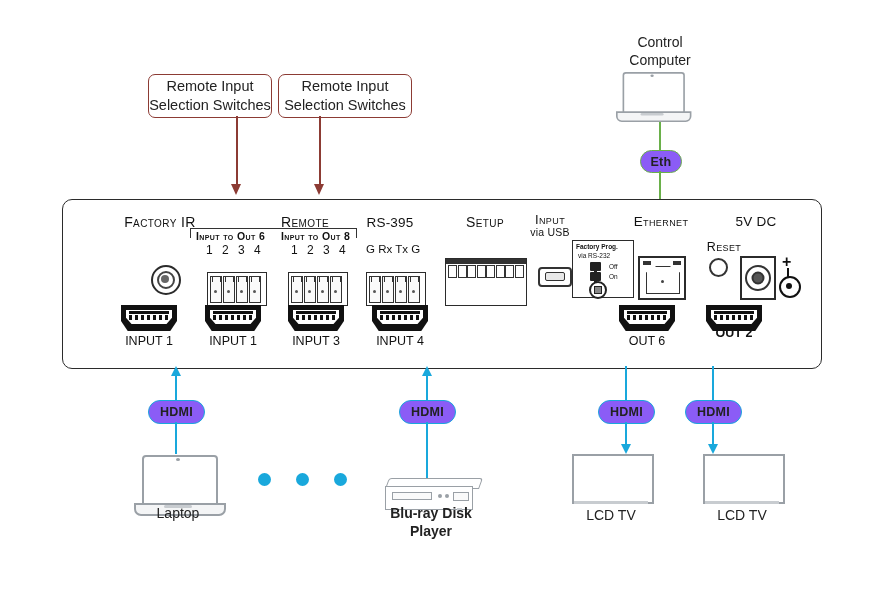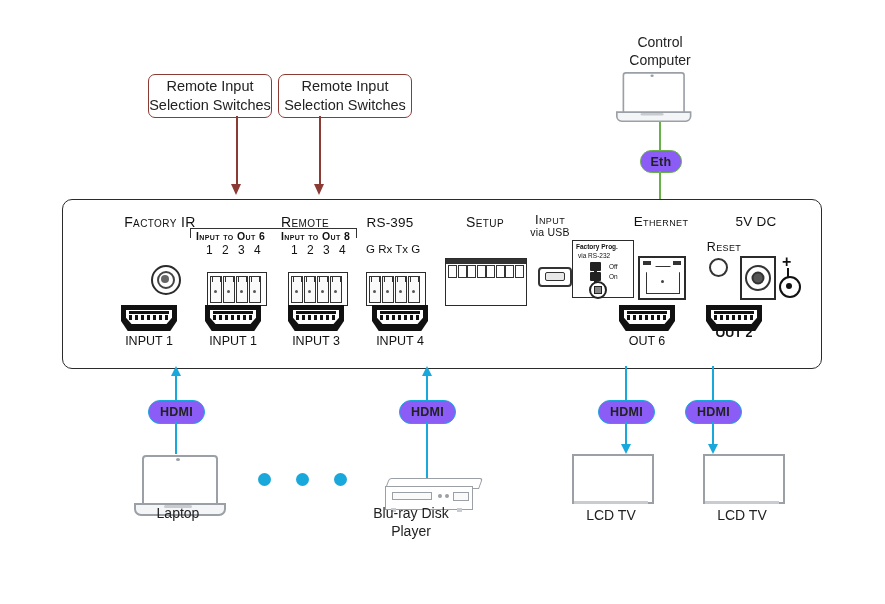--- a/index.html
+++ b/index.html
@@ -392,21 +392,21 @@
   <div class="top"></div>
   <div class="face">
     <div class="tray"></div>
     <div class="d1"></div>
     <div class="d2"></div>
     <div class="btn"></div>
   </div>
   <div class="leg1" style="left:6px;"></div>
   <div class="leg2" style="left:72px;"></div>
 </div>
-<div class="devlbl" style="left:356px;top:505px;width:110px;">Blu-ray Disk
+<div class="devlbl" style="left:376px;top:505px;width:110px;font-weight:bold;">Blu-ray Disk
 Player</div>
 
 <div class="tv" style="left:572px;top:454px;width:78px;height:46px;">
   <div class="frame"></div>
   <div class="foot"></div>
 </div>
 <div class="devlbl" style="left:566px;top:507px;width:90px;">LCD TV</div>
 
 <div class="tv" style="left:703px;top:454px;width:78px;height:46px;">
   <div class="frame"></div>

